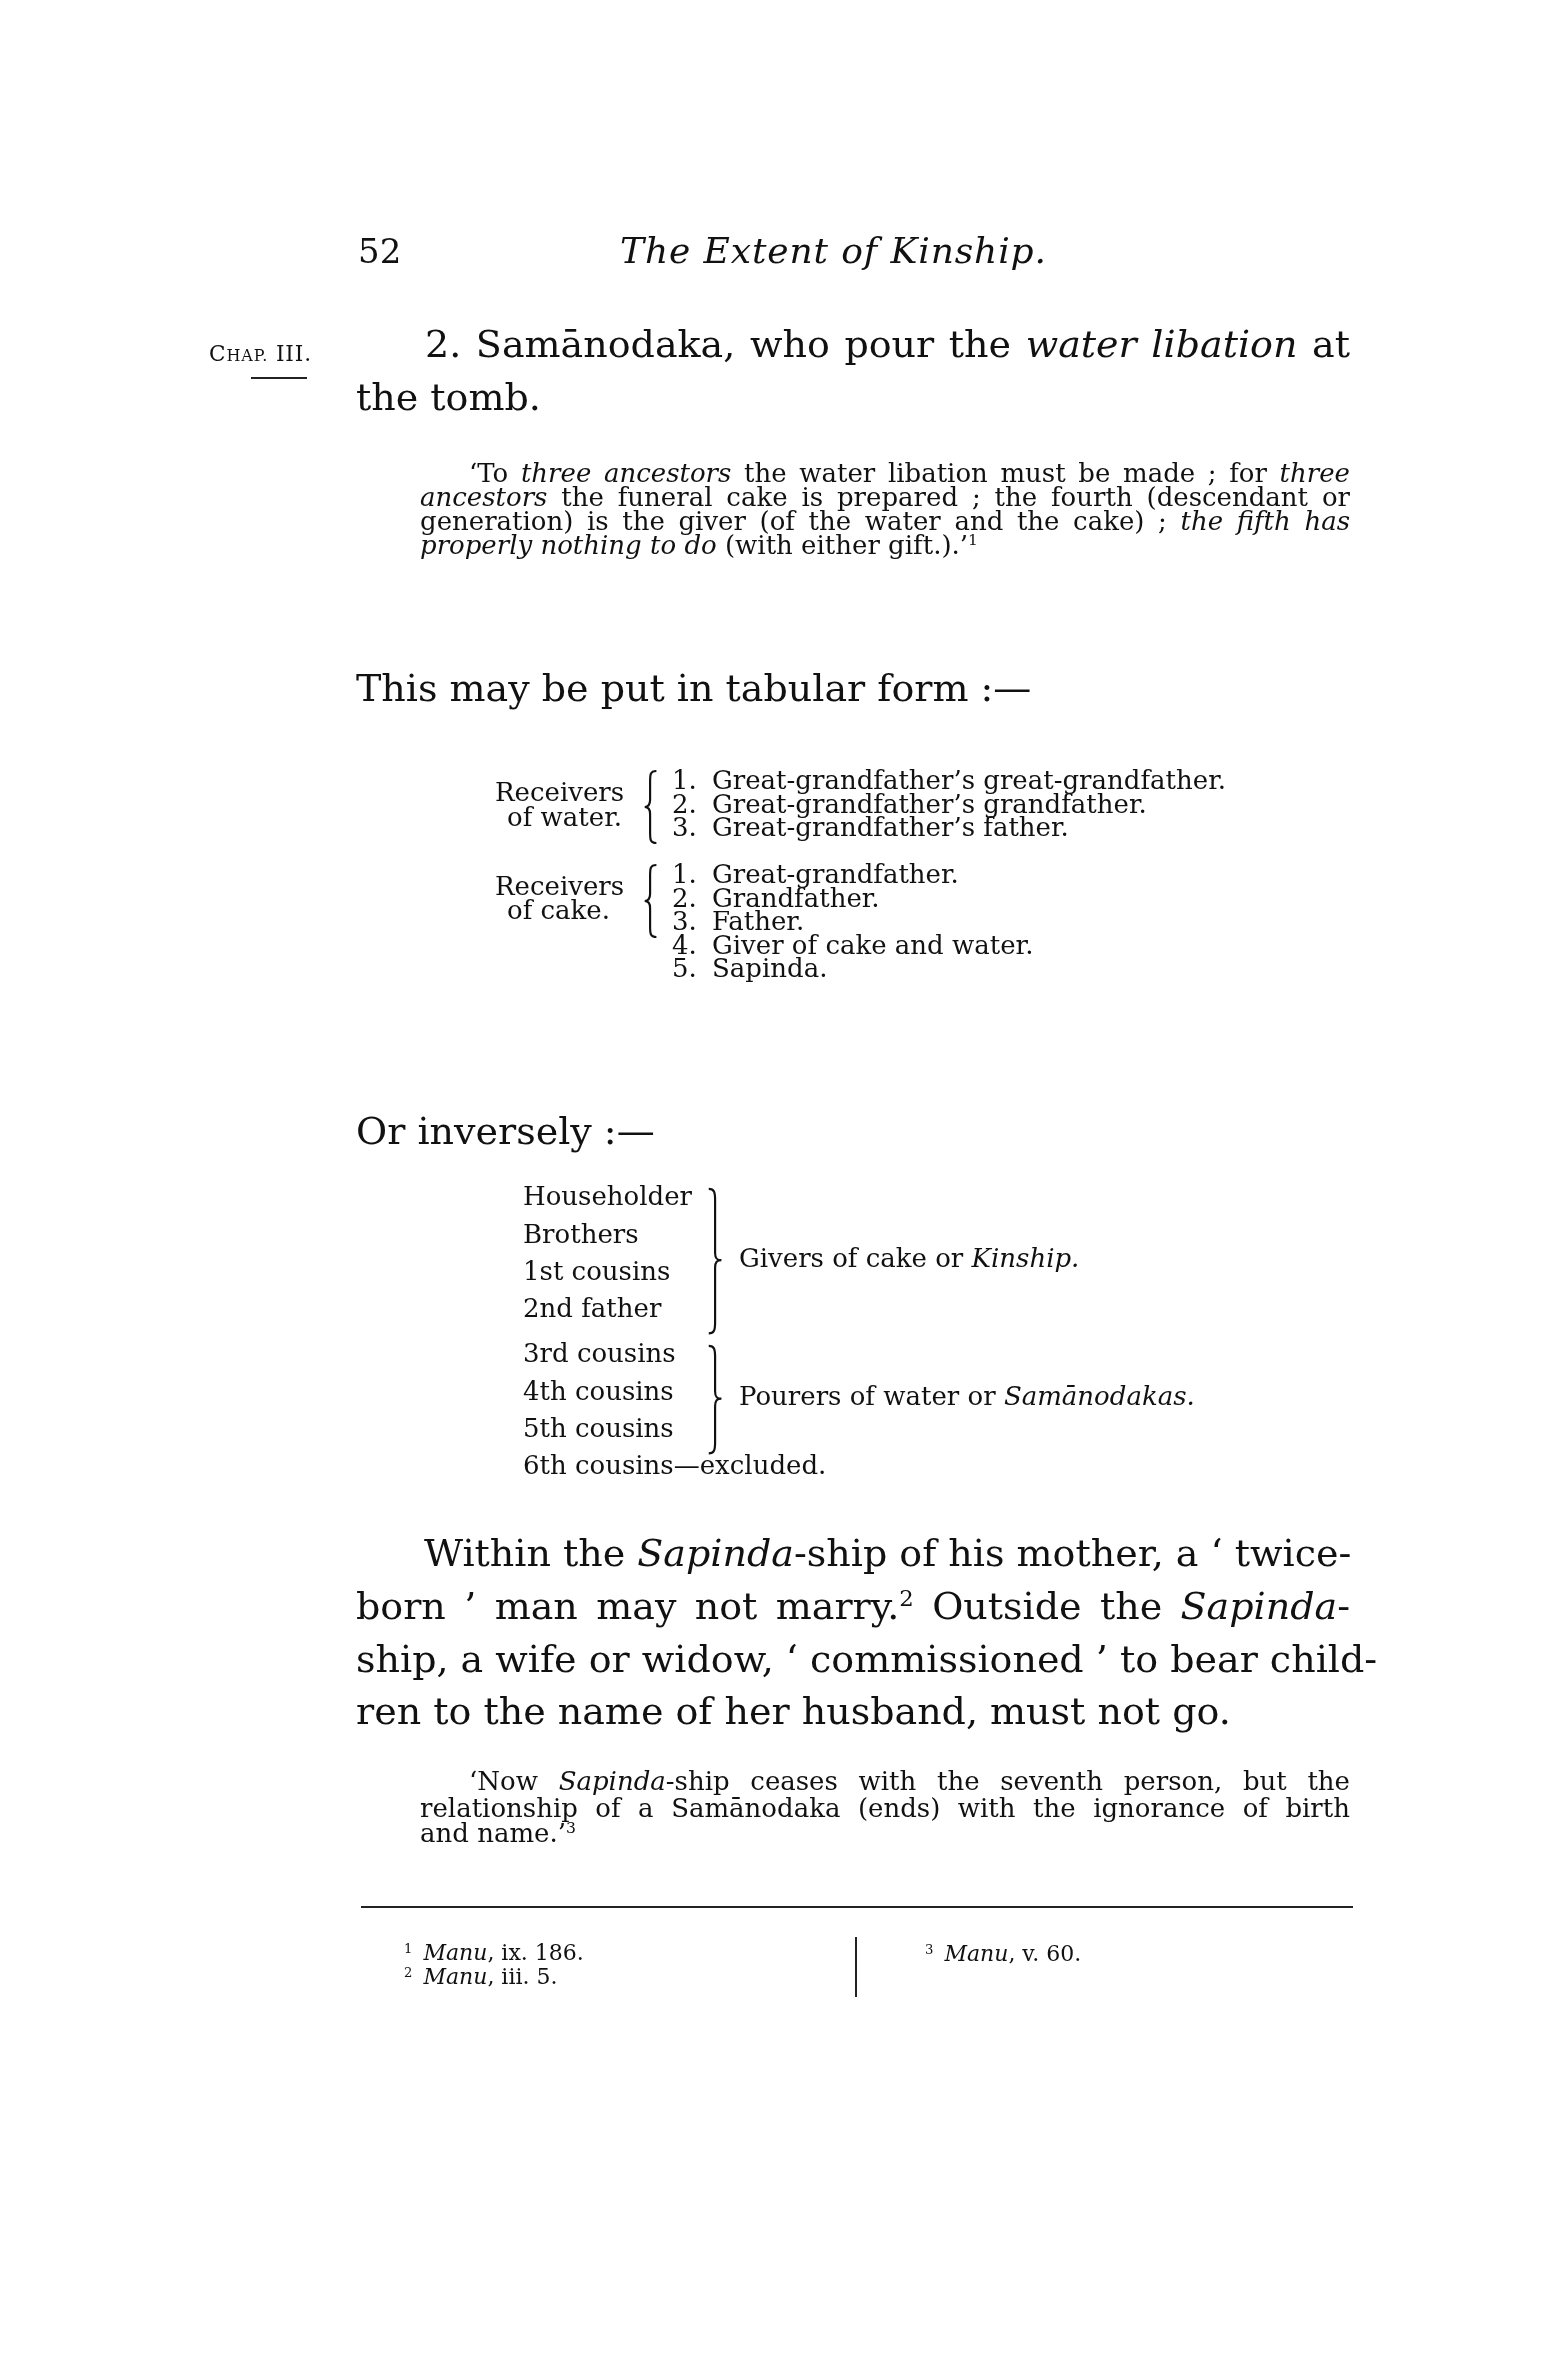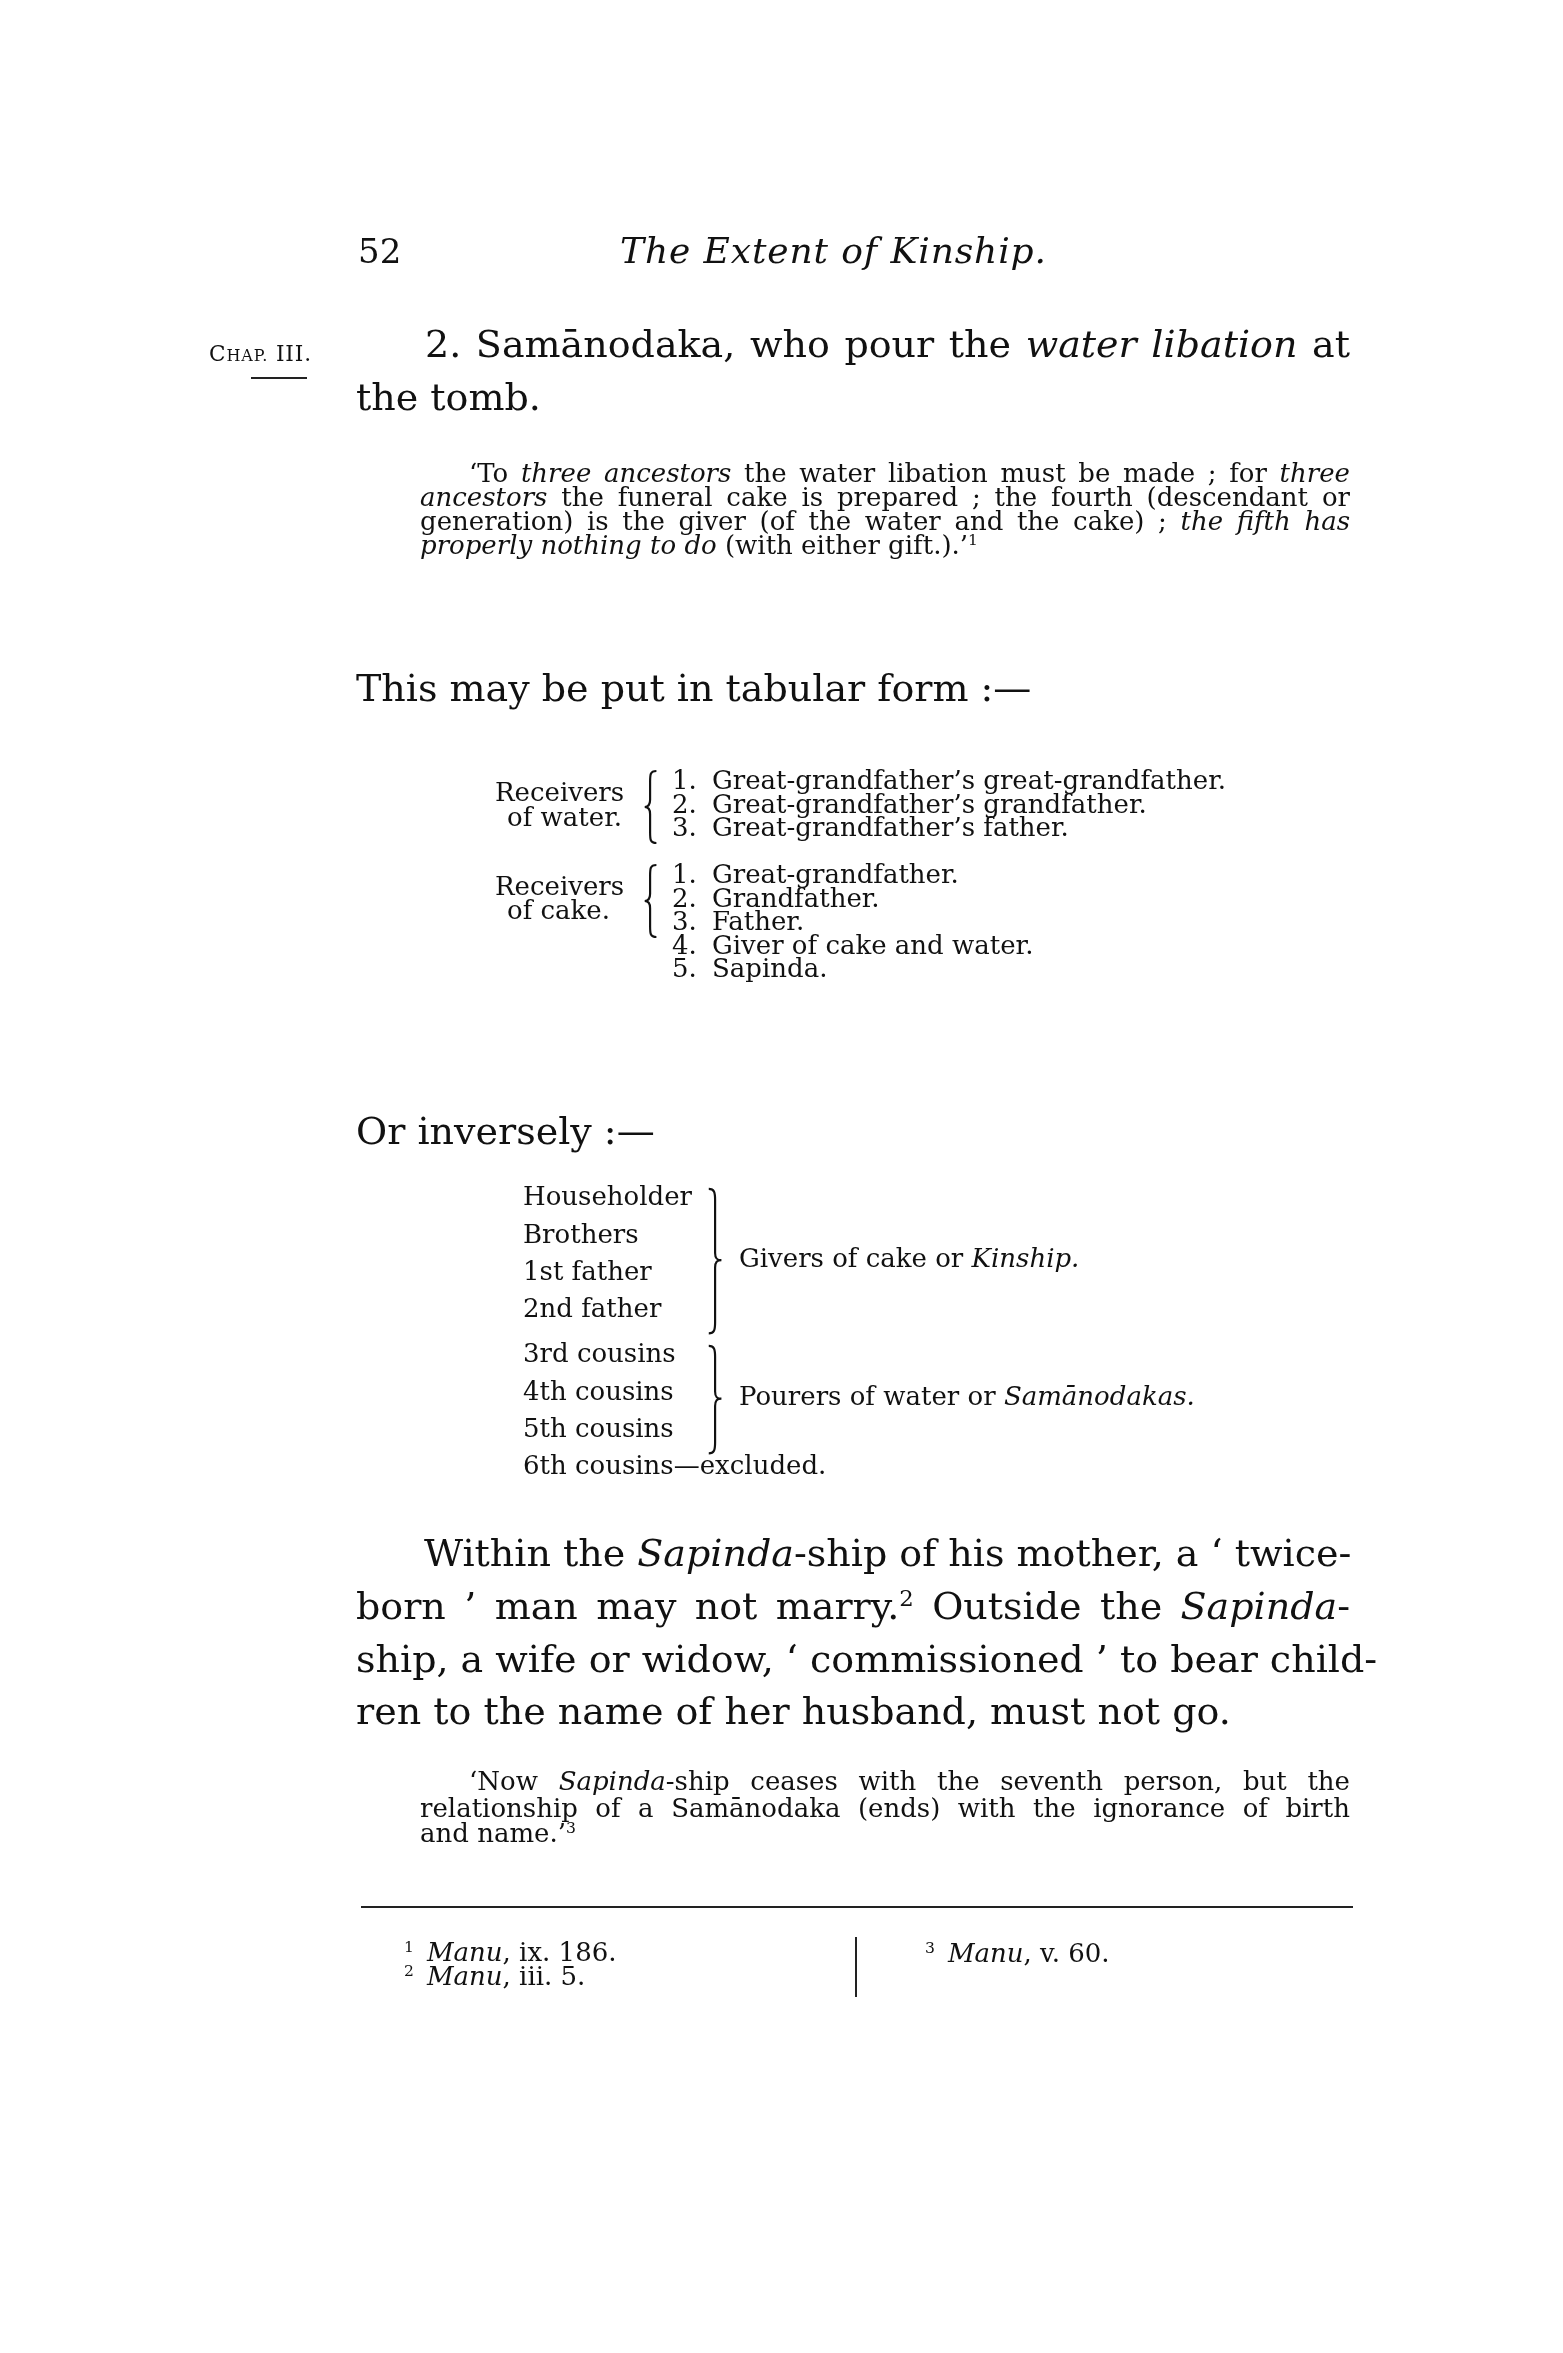--- a/index.html
+++ b/index.html
@@ -23,21 +23,21 @@
   .just { text-align: justify; text-align-last: justify; }
 
   
   .q-line { font-size: 26px; line-height: 27px; left: 420px; width: 930px; }
 
   
   .tbl { font-size: 26px; line-height: 27px; }
 
   .footrule { left: 361px; top: 1906px; width: 992px; height: 1.8px; background: #222; }
   .foot-div { left: 855px; top: 1937px; width: 1.8px; height: 60px; background: #222; }
-  .fn { font-size: 26px; line-height: 27px; }
+  .fn { font-size: 22px; line-height: 27px; }
 </style>
 </head>
 <body>
 
 <div class="abs folio">52</div>
 <div class="abs runhead">The Extent of Kinship.</div>
 
 <div class="abs chap">
   <span>C</span><span class="sc">HAP.</span>
   <span>III.</span>
@@ -88,21 +88,21 @@
     <div class="abs tbl" style="left: 712px; top: 932px;">Giver of cake and water.</div>
     <div class="abs tbl" style="left: 672px; top: 955px;">5.</div>
     <div class="abs tbl" style="left: 712px; top: 955px;">Sapinda.</div>
   </div>
 
 <div class="abs body-line" style="top:1108px;">Or inversely :—</div>
 
 <div id="table2">
     <div class="abs tbl" style="left: 523px; top: 1183px;">Householder</div>
     <div class="abs tbl" style="left: 523px; top: 1221px;">Brothers</div>
-    <div class="abs tbl" style="left: 523px; top: 1258px;">1st father</div>
+    <div class="abs tbl" style="left: 523px; top: 1258px;">1st cousins</div>
     <div class="abs tbl" style="left: 523px; top: 1295px;">2nd father</div>
     <svg width="20" height="150" style="position: absolute; left: 706px; top: 1187px;" viewBox="0 0 22 166">
       <path d="M3 2 C9 2 10 6 10 14 L10 73 C10 79 12 81 17 81 C12 81 10 83 10 89 L10 150 C10 158 9 162 3 162" fill="none" stroke="#111" stroke-width="2.4"></path>
     </svg>
     <div class="abs tbl" style="left: 739px; top: 1245px;"><span>Givers of cake or </span><span class="it">Kinship.</span></div>
     <div class="abs tbl" style="left: 523px; top: 1340px;">3rd cousins</div>
     <div class="abs tbl" style="left: 523px; top: 1378px;">4th cousins</div>
     <div class="abs tbl" style="left: 523px; top: 1415px;">5th cousins</div>
     <svg width="20" height="113" style="position: absolute; left: 706px; top: 1344px;" viewBox="0 0 22 125">
       <path d="M3 2 C9 2 10 6 10 14 L10 52.5 C10 58.5 12 60.5 17 60.5 C12 60.5 10 62.5 10 68.5 L10 109 C10 117 9 121 3 121" fill="none" stroke="#111" stroke-width="2.4"></path>

